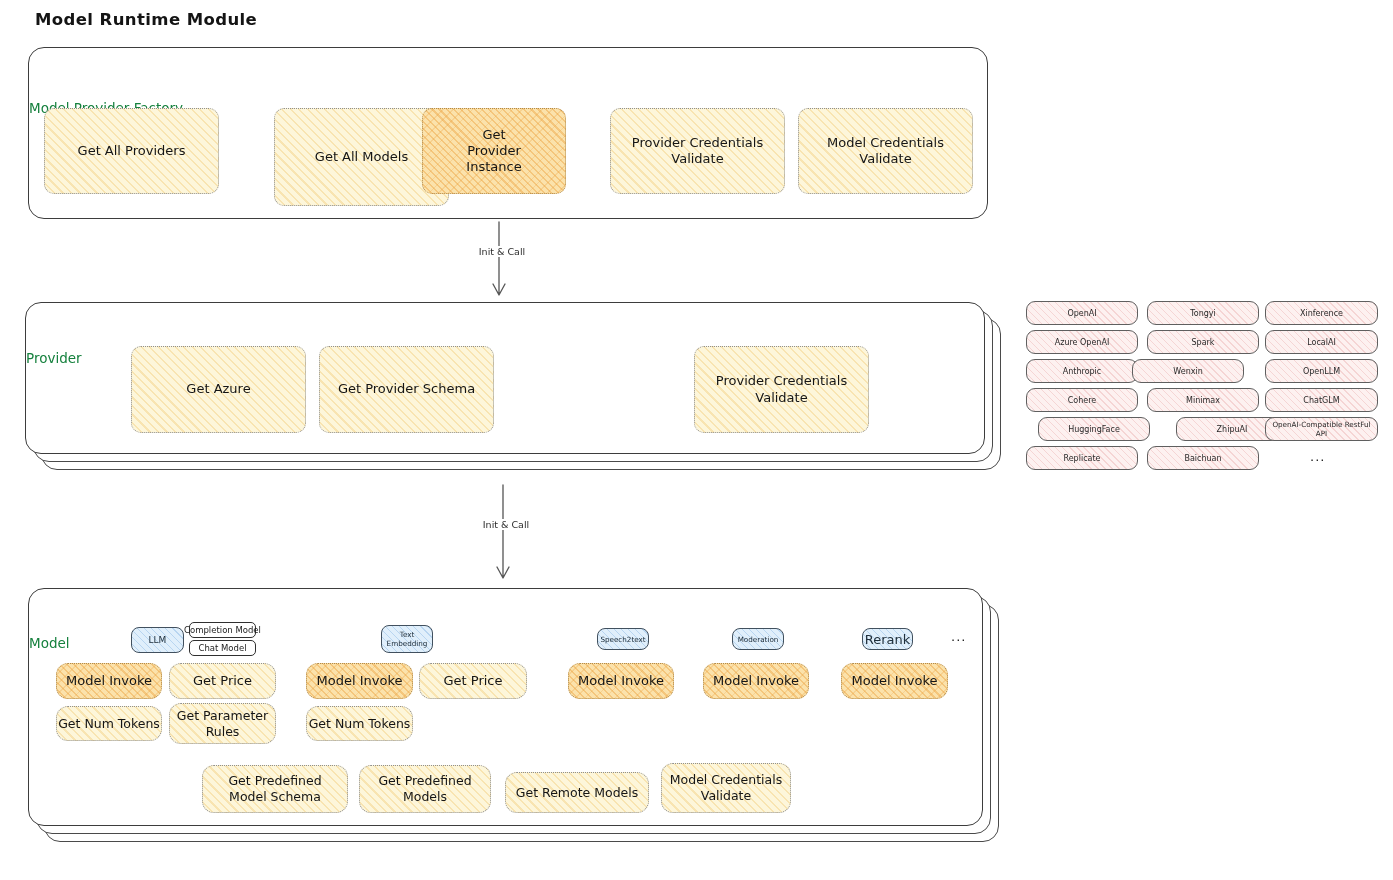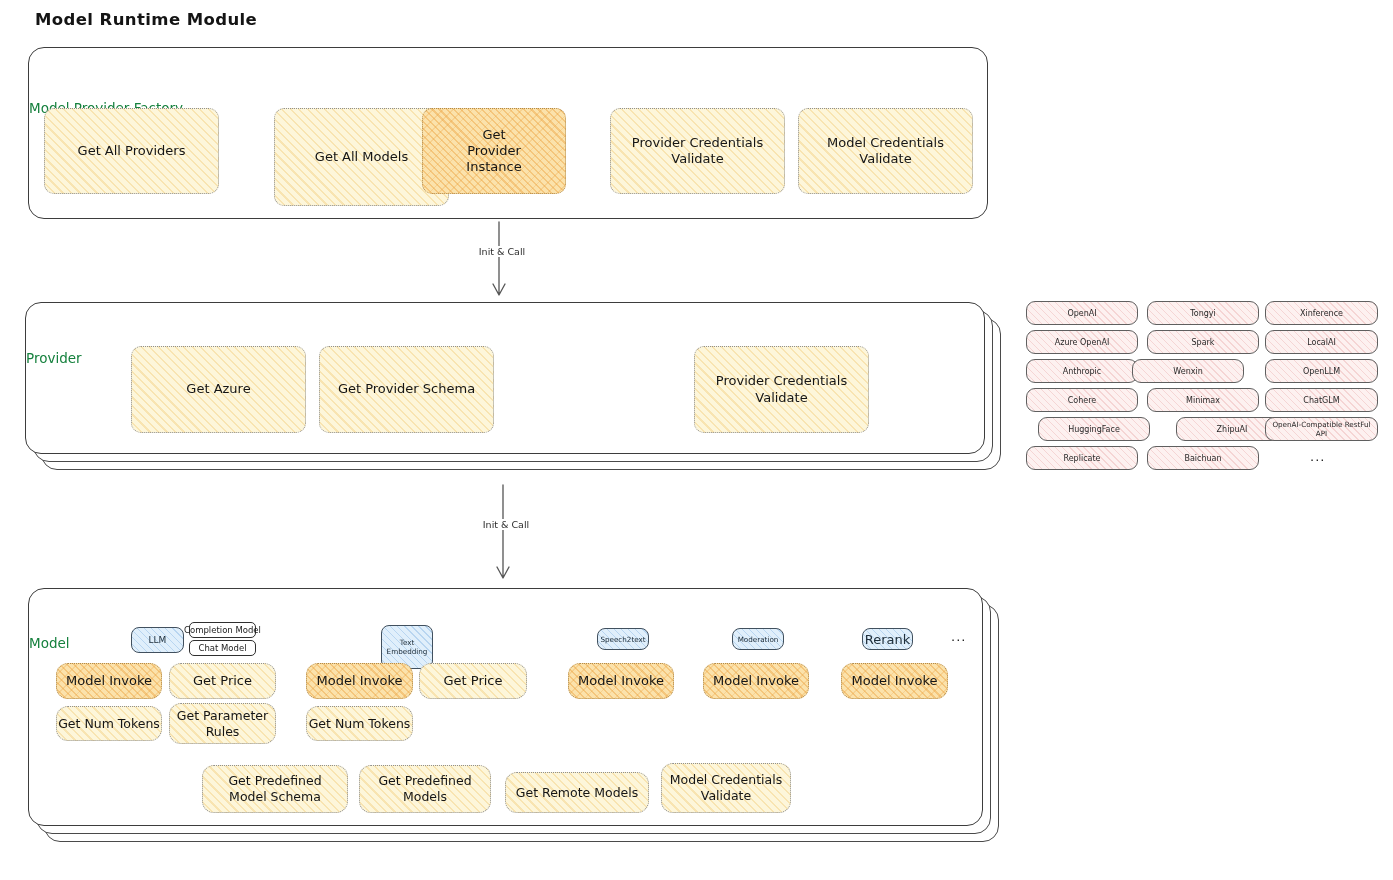--- a/index.html
+++ b/index.html
@@ -102,21 +102,21 @@
   <div class="arrow-label" style="left:472px;top:519px;width:62px;">Init &amp; Call</div>
 
   <div class="ghost" style="left:44px;top:604px;width:955px;height:238px;"></div>
   <div class="ghost" style="left:36px;top:596px;width:955px;height:238px;"></div>
   <div class="card" style="left:28px;top:588px;width:955px;height:238px;">
     <div class="card-label" style="top:14px;">Model</div>
 
     <div class="pill" style="left:102px;top:38px;width:53px;height:26px;font-size:9px;">LLM</div>
     <div class="tag" style="left:160px;top:33px;width:67px;height:16px;">Completion Model</div>
     <div class="tag" style="left:160px;top:51px;width:67px;height:16px;">Chat Model</div>
-    <div class="pill" style="left:352px;top:36px;width:52px;height:44px;font-size:7.2px;line-height:1.3;padding:0 0;">Text Embedding</div>
+    <div class="pill" style="left:352px;top:36px;width:52px;height:28px;font-size:7.2px;line-height:1.3;padding:0 0;">Text Embedding</div>
     <div class="pill" style="left:568px;top:39px;width:52px;height:22px;font-size:7.2px;">Speech2text</div>
     <div class="pill" style="left:703px;top:39px;width:52px;height:22px;font-size:7.2px;">Moderation</div>
     <div class="pill" style="left:833px;top:39px;width:51px;height:22px;font-size:13px;">Rerank</div>
     <div class="dots" style="left:922px;top:40px;">...</div>
 
     <div class="btn hatch-strong" style="left:27px;top:74px;width:106px;height:36px;border-radius:12px;">Model Invoke</div>
     <div class="btn hatch-yellow" style="left:140px;top:74px;width:107px;height:36px;border-radius:12px;">Get Price</div>
     <div class="btn hatch-strong" style="left:277px;top:74px;width:107px;height:36px;border-radius:12px;">Model Invoke</div>
     <div class="btn hatch-yellow" style="left:390px;top:74px;width:108px;height:36px;border-radius:12px;">Get Price</div>
     <div class="btn hatch-strong" style="left:539px;top:74px;width:106px;height:36px;border-radius:12px;">Model Invoke</div>

